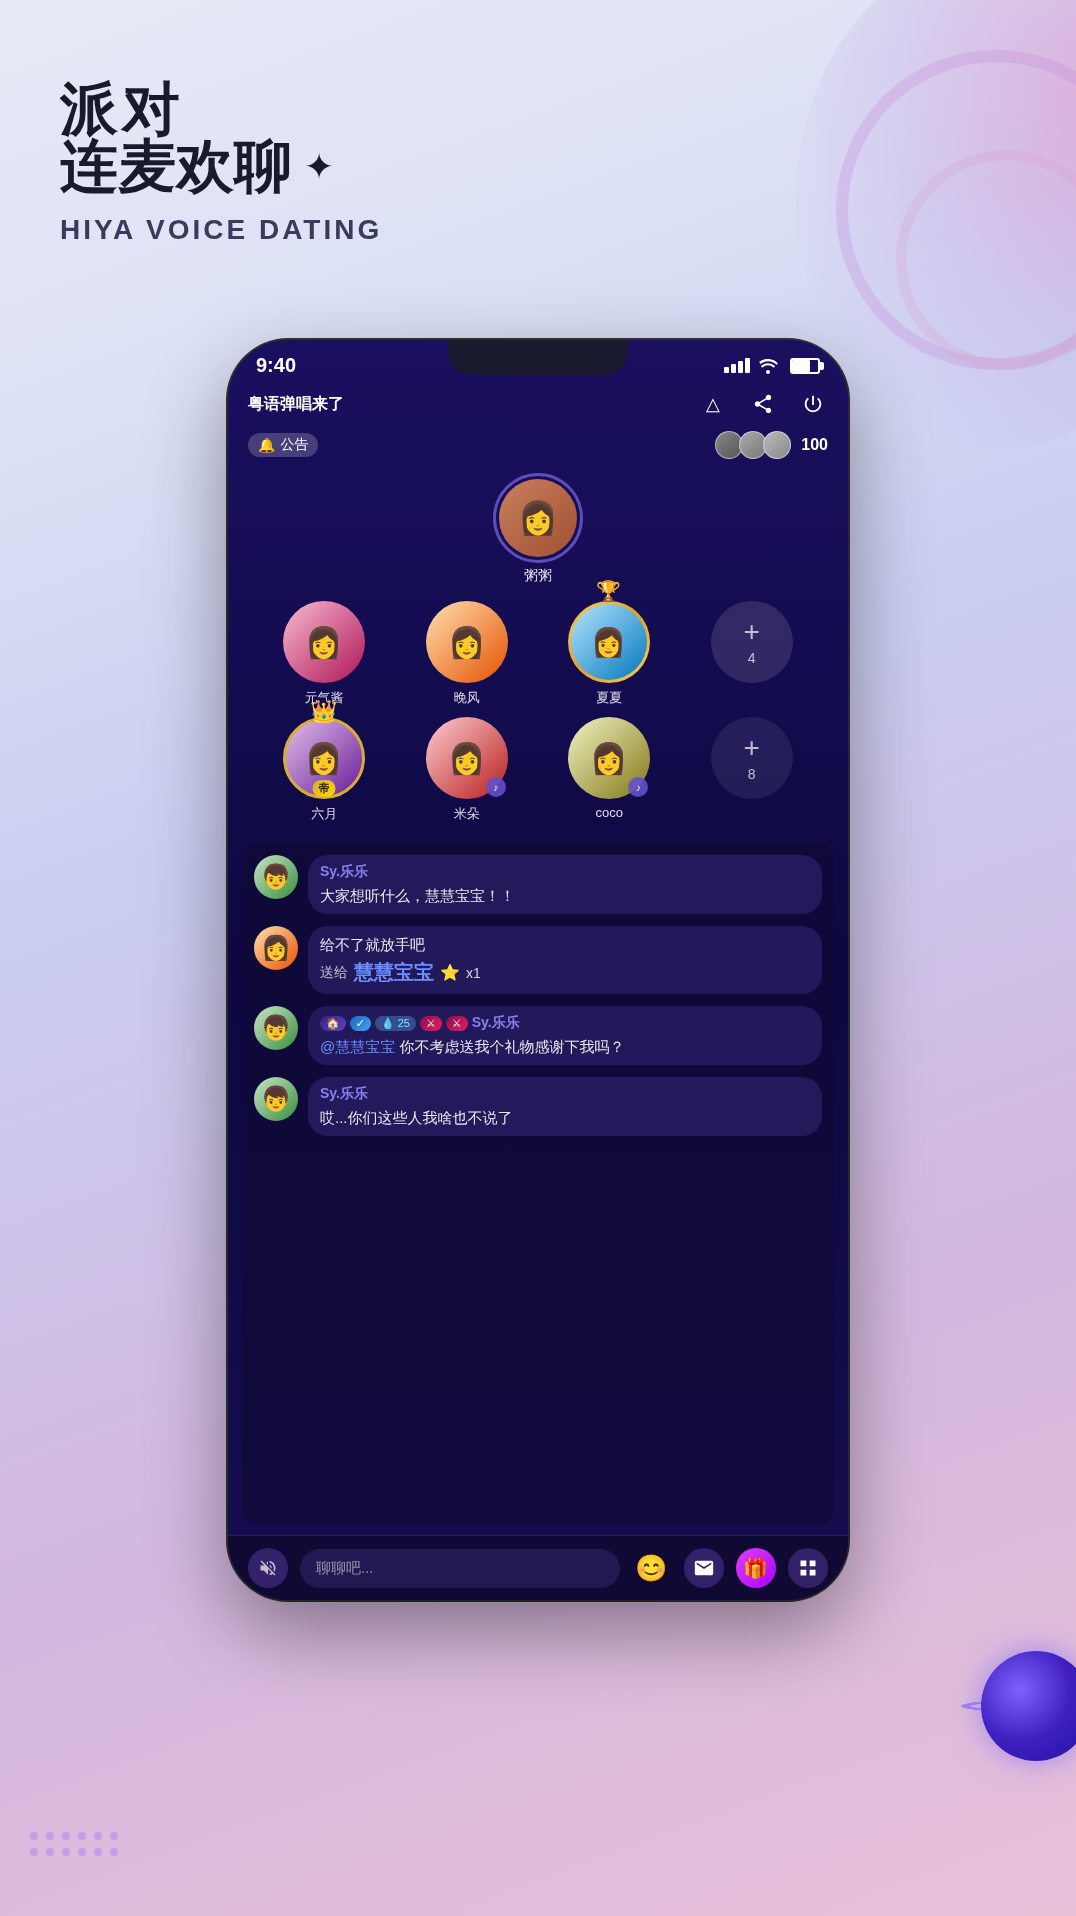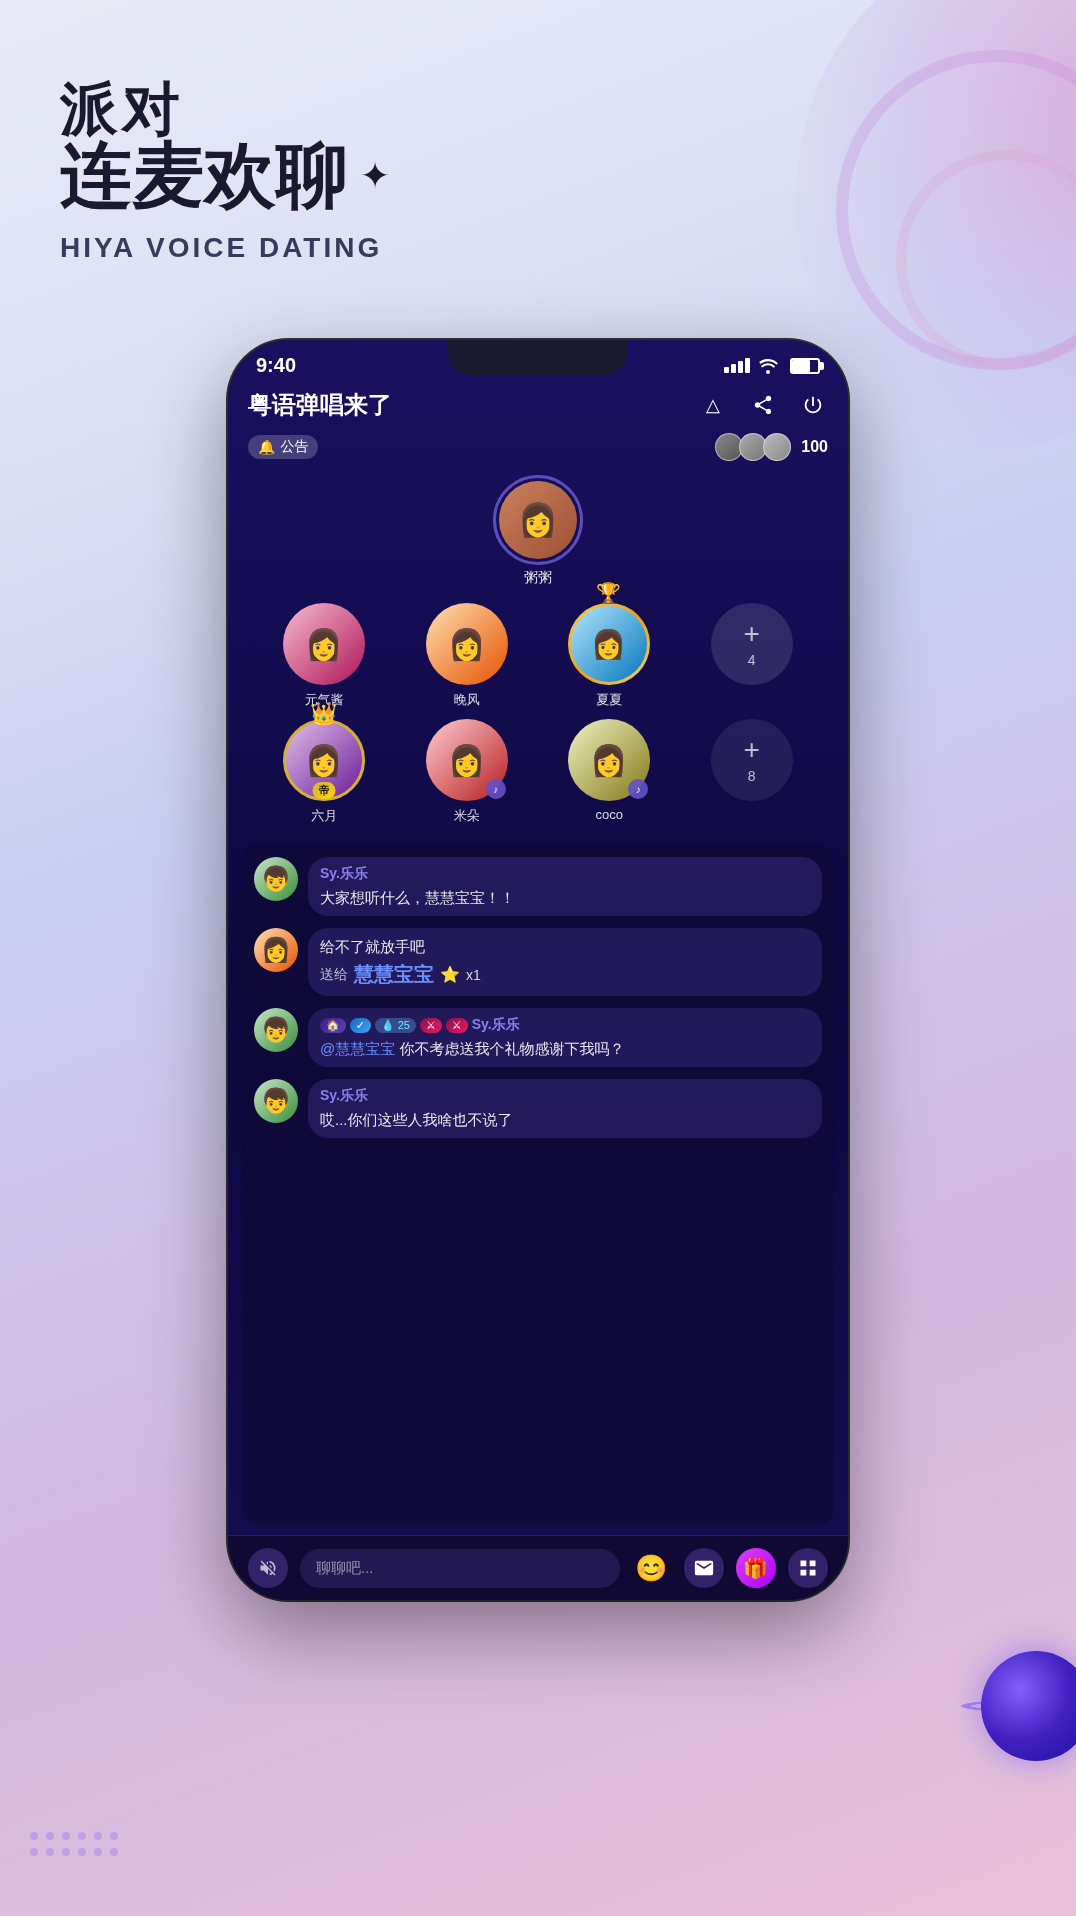--- a/index.html
+++ b/index.html
@@ -50,21 +50,21 @@
       line-height: 1;
       letter-spacing: 4px;
     }
     .header-sub-row {
       display: flex;
       align-items: center;
       gap: 12px;
       margin-top: -10px;
     }
     .header-sub-chinese {
-      font-size: 72px;
+      font-size: 58px;
       font-weight: 800;
       color: #1a1a2e;
     }
     .sparkle-icon {
       font-size: 36px;
       color: #1a1a2e;
     }
     .header-english {
       font-size: 28px;
       font-weight: 600;
@@ -147,21 +147,21 @@
     .battery-fill { height: 100%; background: white; border-radius: 1px; width: 70%; }
 
     
     .room-header {
       display: flex;
       justify-content: space-between;
       align-items: center;
       padding: 12px 20px 8px;
     }
     .room-title {
-      font-size: 24px;
+      font-size: 16px;
       font-weight: 700;
       color: white;
     }
     .room-actions {
       display: flex;
       gap: 20px;
       align-items: center;
     }
     .room-action-icon {
       width: 30px;

